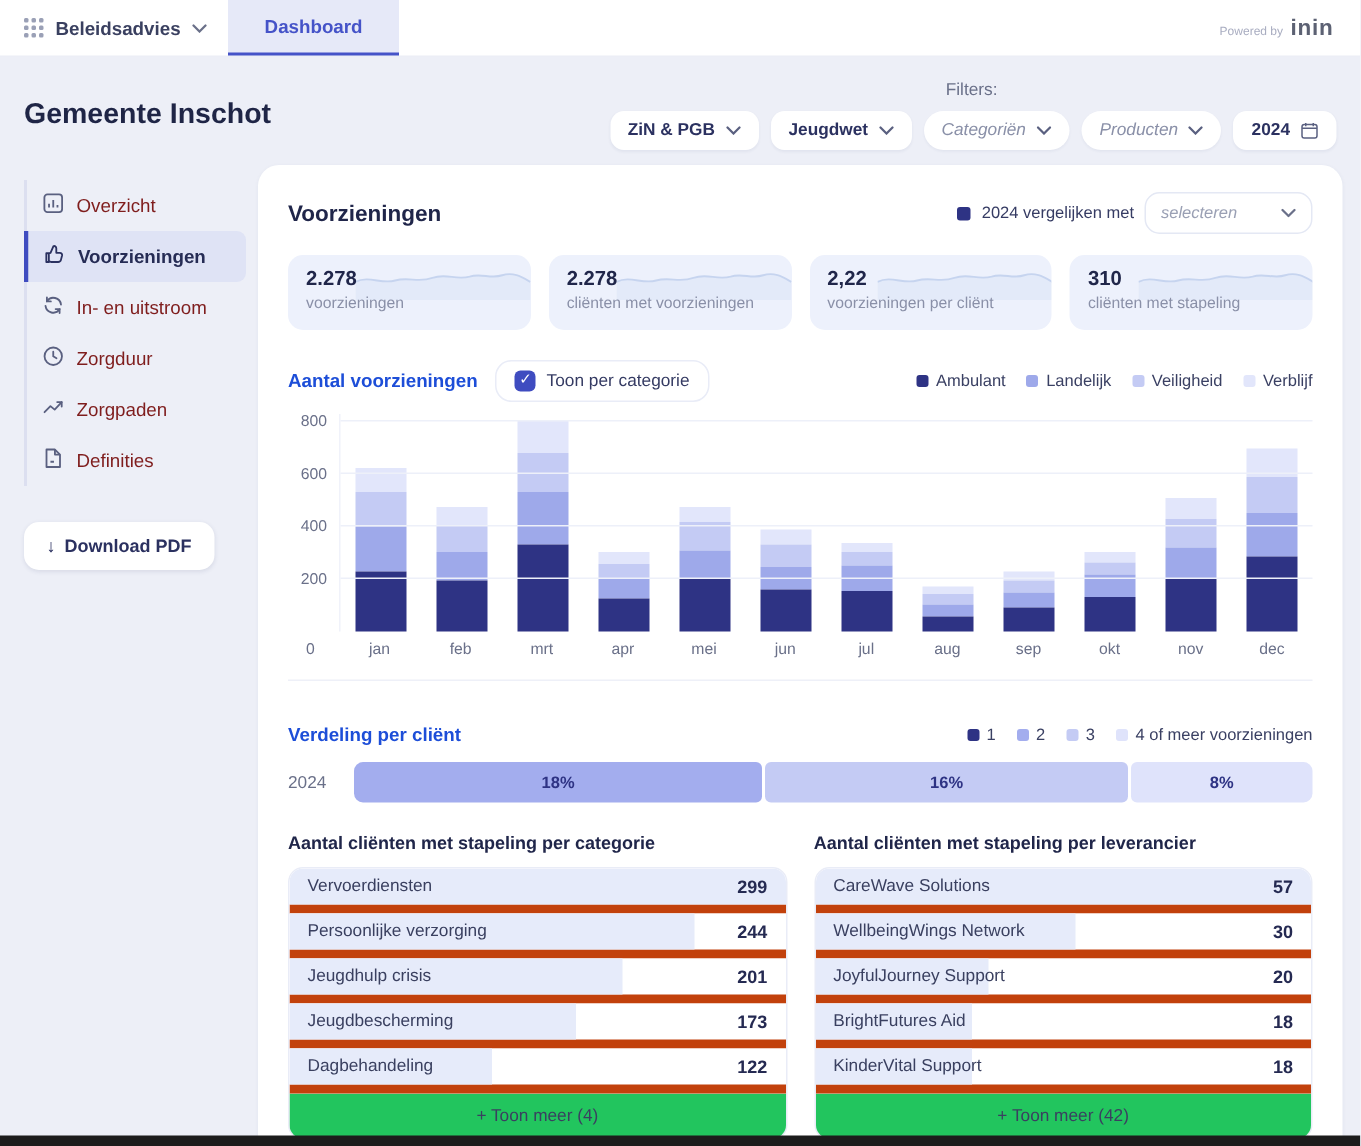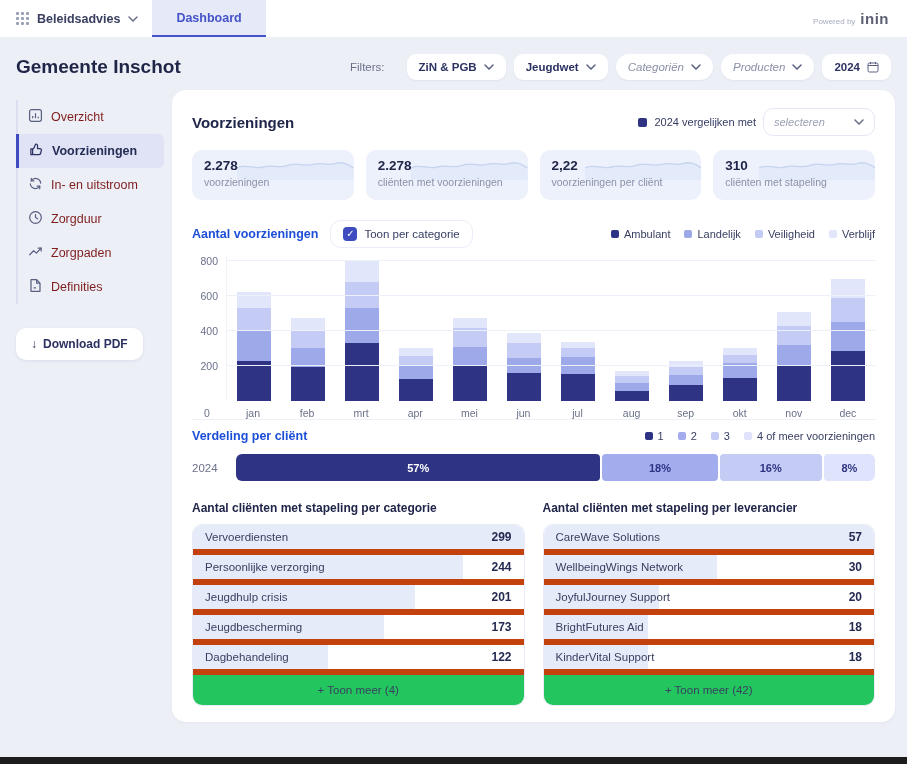--- a/index.html
+++ b/index.html
@@ -15,21 +15,21 @@
   .chev { color:#6a7089; display:inline-flex; }
   .tab-active { display:flex; align-items:center; padding:0 24px; background:#e6e9f8; border-bottom:2px solid #4553c8; font-size:12.5px; font-weight:700; color:#4553c8; cursor:pointer; }
   .topbar-spacer { flex:1; }
   .powered { display:flex; align-items:baseline; gap:5px; padding:0 18px; align-self:center; }
   .powered-label { font-size:8px; color:#a8acc0; }
   .brand { font-size:15px; font-weight:800; color:#5c6173; letter-spacing:0.5px; }
 
   
   .page-header { display:flex; align-items:center; justify-content:space-between; padding:16px 16px 10px 16px; }
   .page-title { font-size:19px; font-weight:800; color:#1f2546; }
-  .filters { display:flex; align-items:center; gap:20px; }
+  .filters { display:flex; align-items:center; gap:8px;flex-direction:column; }
   .filters-label { font-size:11.5px; color:#6a7089; margin-right:2px; }
   .pill { display:flex; align-items:center; gap:7px; background:#ffffff; border-radius:9px; padding:7px 12px; font-size:11.5px; font-weight:700; color:#2b3160; box-shadow:0 1px 2px rgba(40,50,100,0.06); cursor:pointer; }
   .pill-ghost { border-radius:14px; font-weight:400; font-style:italic; color:#8a90a8; }
   .pill .chev, .pill .cal { color:#5a6080; }
 
   
   .content { display:flex; align-items:flex-start; padding:0 12px 0 16px; }
 
   
   .sidebar { width:148px; flex:none; padding-top:10px; }
@@ -72,21 +72,21 @@
   .gridline { position:absolute; left:0; right:0; height:1px; background:#edf0f9; }
   .bars { position:absolute; inset:0; display:flex; align-items:flex-end; }
   .bar-col { flex:1; display:flex; justify-content:center; align-items:flex-end; height:100%; }
   .bar-stack { width:34px; display:flex; flex-direction:column-reverse; }
   .x-axis { display:flex; margin-top:6px; }
   .x-zero { width:34px; flex:none; font-size:10.5px; color:#6a7089; padding-left:12px; }
   .x-labels { flex:1; display:flex; }
   .x-labels span { flex:1; text-align:center; font-size:10.5px; color:#6a7089; }
 
   
-  .dist-section { border-top:1px solid #eef0f8; padding-top:9px; }
+  .dist-section { border-top:1px solid #eef0f8; margin-top:14px; padding-top:29px; }
   .dist-header { display:flex; align-items:center; justify-content:space-between; margin-bottom:11px; }
   .dist-row { display:flex; align-items:center; }
   .dist-year { width:44px; flex:none; font-size:11.5px; color:#6a7089; }
   .dist-bar { flex:1; display:flex; gap:2px; height:27px; }
   .dist-seg { display:flex; align-items:center; justify-content:center; font-size:11px; font-weight:600; border-radius:4px; }
   .dist-seg:first-child { border-radius:6px 4px 4px 6px; }
   .dist-seg:last-child { border-radius:4px 6px 6px 4px; }
 
   
   .tables-row { display:flex; gap:18px; margin-top:20px; }
@@ -465,21 +465,20 @@
               </span>
               <span class="legend-item">
                 <span class="sq" style="background: rgb(223, 227, 251);"></span>
                 <span>4 of meer voorzieningen</span>
               </span>
             </div>
         </div>
         <div class="dist-row">
           <span class="dist-year">2024</span>
           <div class="dist-bar" id="dist-bar">
-              <div class="dist-seg" style="flex: 57 1 0%; background: rgb(46, 51, 132); color: rgb(255, 255, 255);">57%</div>
               <div class="dist-seg" style="flex: 18 1 0%; background: rgb(163, 173, 238); color: rgb(46, 51, 132);">18%</div>
               <div class="dist-seg" style="flex: 16 1 0%; background: rgb(196, 203, 244); color: rgb(46, 51, 132);">16%</div>
               <div class="dist-seg" style="flex: 8 1 0%; background: rgb(223, 227, 251); color: rgb(46, 51, 132);">8%</div>
             </div>
         </div>
       </div>
 
       <div class="tables-row" id="tables-row">
           <div class="table-block">
             <div class="table-title">Aantal cliënten met stapeling per categorie</div>

